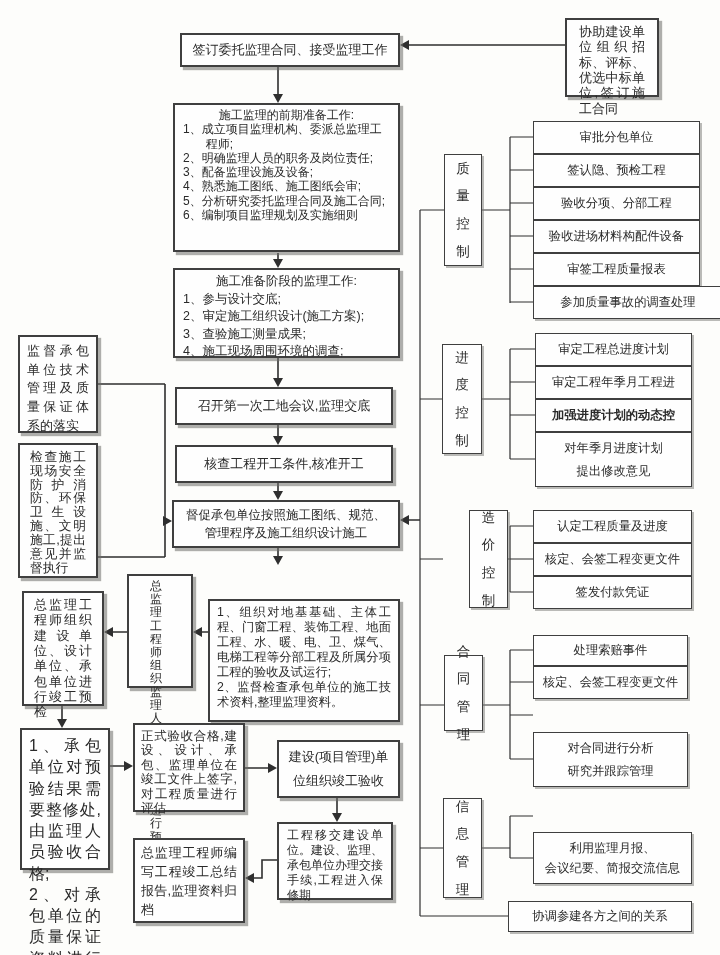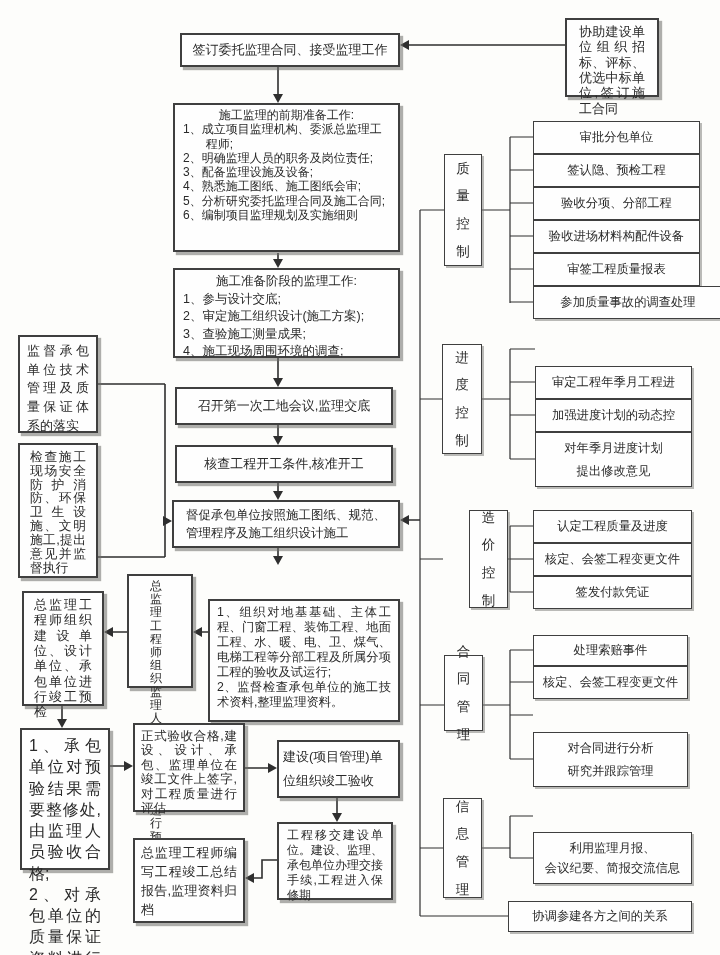--- a/index.html
+++ b/index.html
@@ -9,21 +9,21 @@
     font-family:"Liberation Sans","DejaVu Sans",sans-serif;
     color:#2a2a2a;
   }
   #lines{position:absolute;left:0;top:0;pointer-events:none;}
   .box{
     position:absolute;box-sizing:border-box;background:#fefefe;
     border:2px solid #3f3f3f;box-shadow:3px 3px 1px rgba(110,110,105,.55);
     color:#2a2a2a;
   }
   .thin{border-width:1px;box-shadow:2px 2px 0 rgba(120,120,115,.5);}
-  .cent{display:flex;align-items:center;justify-content:center;text-align:left;}
+  .cent{display:flex;align-items:center;justify-content:center;text-align:center;}
   .just{text-align:justify;word-break:break-all;}
   .pre{white-space:pre-line;}
   .hang{padding-left:1.9em;text-indent:-1.9em;}
   .vlabel{display:flex;align-items:center;justify-content:center;}
   .vlabel span{display:block;width:1.05em;word-break:break-all;text-align:center;
     font-size:13.5px;line-height:2.05;}
   .item{display:flex;align-items:center;justify-content:center;text-align:center;
     font-size:12.3px;line-height:1.35;white-space:pre-line;}
   .btitle{text-align:center;}
 </style>
@@ -95,22 +95,23 @@
   <div class="box thin item" style="left:533px;top:121px;width:167px;height:33px;">审批分包单位</div>
   <div class="box thin item" style="left:533px;top:154px;width:167px;height:33px;">签认隐、预检工程</div>
   <div class="box thin item" style="left:533px;top:187px;width:167px;height:33px;">验收分项、分部工程</div>
   <div class="box thin item" style="left:533px;top:220px;width:167px;height:33px;">验收进场材料构配件设备</div>
   <div class="box thin item" style="left:533px;top:253px;width:167px;height:33px;">审签工程质量报表</div>
   <div class="box thin item" style="left:533px;top:286px;width:190px;height:33px;">参加质量事故的调查处理</div>
 
   <div class="box thin vlabel" style="left:442px;top:344px;width:40px;height:110px;">
     <span>进度控制</span>
   </div>
+  <div class="box thin item" style="left:535px;top:333px;width:157px;height:33px;">审定工程总进度计划</div>
   <div class="box thin item" style="left:535px;top:366px;width:157px;height:33px;">审定工程年季月工程进</div>
-  <div class="box thin item" style="left:535px;top:399px;width:157px;height:33px;">加强进度计划的动态控</div>
+  <div class="box thin item" style="left:535px;top:399px;width:157px;height:33px;font-weight:bold;">加强进度计划的动态控</div>
   <div class="box thin item" style="left:535px;top:432px;width:157px;height:55px;line-height:1.8;">对年季月进度计划
 提出修改意见</div>
 
   <div class="box thin vlabel" style="left:469px;top:510px;width:39px;height:98px;">
     <span>造价控制</span>
   </div>
   <div class="box thin item" style="left:533px;top:510px;width:159px;height:33px;">认定工程质量及进度</div>
   <div class="box thin item" style="left:533px;top:543px;width:159px;height:33px;">核定、会签工程变更文件</div>
   <div class="box thin item" style="left:533px;top:576px;width:159px;height:33px;">签发付款凭证</div>
 

